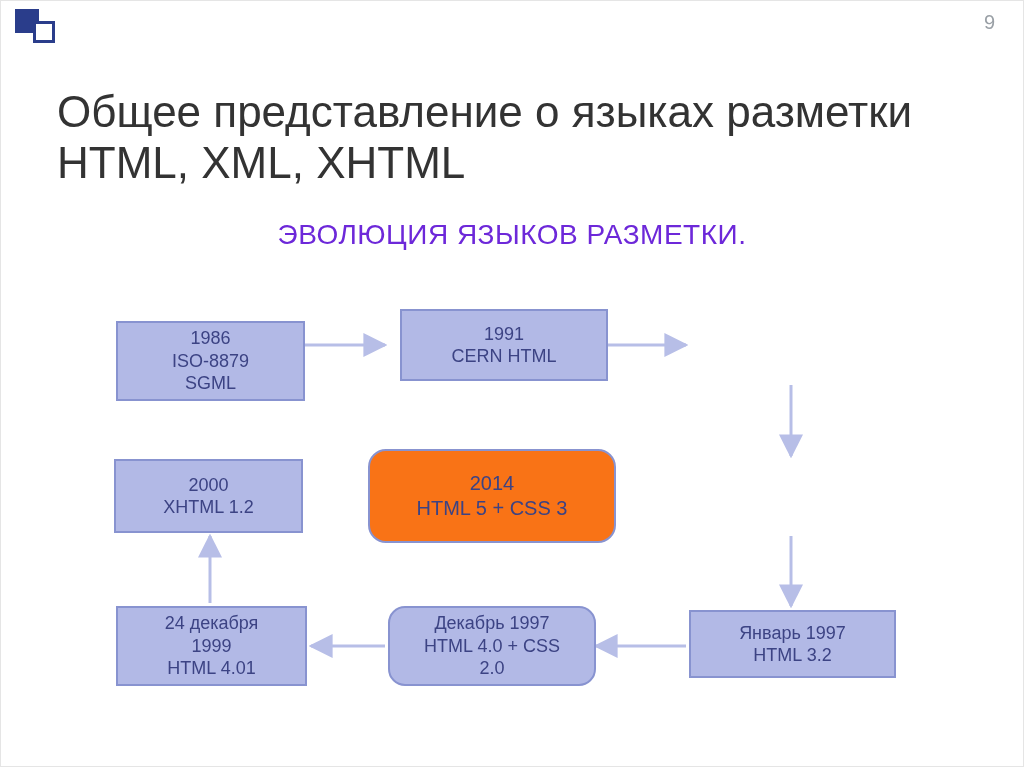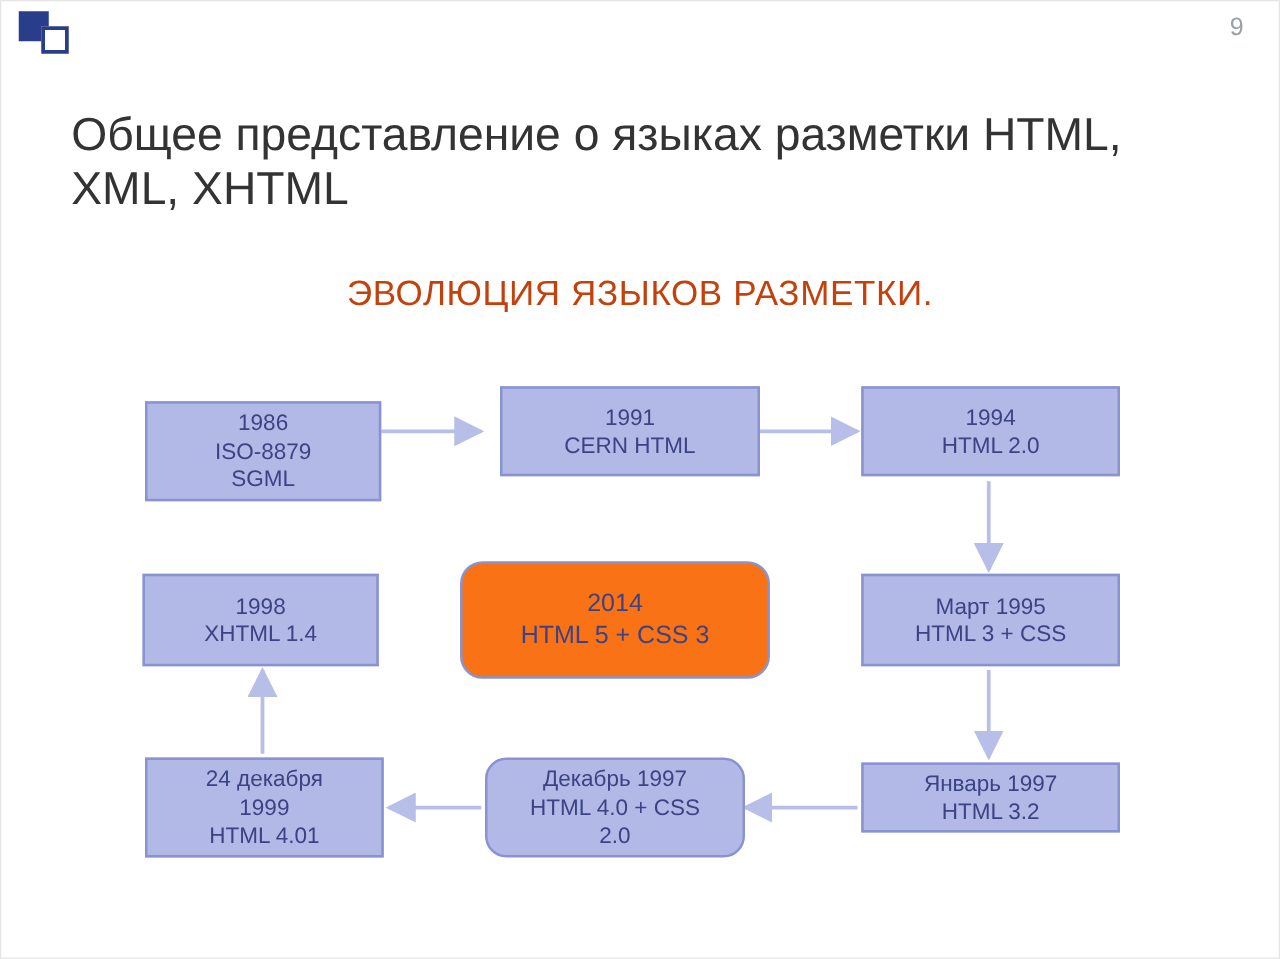--- a/index.html
+++ b/index.html
@@ -13,25 +13,25 @@
   .logo {
     position: absolute; top: 8px; left: 14px; width: 44px; height: 44px;
   }
   .logo .sq1 { position: absolute; top: 0; left: 0; width: 24px; height: 24px; background: #2a3d8b; }
   .logo .sq2 { position: absolute; top: 12px; left: 18px; width: 22px; height: 22px; border: 3px solid #2a3d8b; background: #fff; }
   .page-number {
     position: absolute; top: 10px; right: 28px; font-size: 20px; color: #9aa0a6;
   }
   .title {
     position: absolute; top: 86px; left: 56px; right: 56px;
-    font-size: 37px; color: #333; line-height: 1.15;
+    font-size: 44px; color: #333; line-height: 1.15;
   }
   .subtitle {
     position: absolute; top: 218px; left: 0; right: 0;
-    text-align: center; font-size: 28px; color: #c2410c; letter-spacing: 0.5px;
+    text-align: center; font-size: 28px; color: #6d28d9; letter-spacing: 0.5px;
   }
   .canvas {
     position: absolute; top: 280px; left: 0; width: 1024px; height: 470px;
   }
   .box {
     position: absolute;
     background: #b2b9e6;
     border: 2px solid #8893d0;
     display: flex; align-items: center; justify-content: center;
     text-align: center;
@@ -92,65 +92,53 @@
       </div>
     </div>
 
     <div class="box" style="left:387px; top:28px; width:208px; height:72px;margin-left:12px;">
       <div>
         <span>1991</span><br>
         <span>CERN HTML</span>
       </div>
     </div>
 
-    <div class="box" style="left:688px; top:28px; width:207px; height:72px;">
-      <div>
-        <span>1994</span><br>
-        <span>HTML 2.0</span>
-      </div>
-    </div>
 
     <div class="box" style="left:113px; top:178px; width:189px; height:74px;">
       <div>
-        <span>1998</span><br>
-        <span>XHTML 1.4</span>
+        <span>2000</span><br>
+        <span>XHTML 1.2</span>
       </div>
     </div>
 
     <div class="box center" style="left:367px; top:168px; width:248px; height:94px;">
       <div>
         <span>2014</span><br>
         <span>HTML 5 + CSS 3</span>
       </div>
     </div>
 
-    <div class="box" style="left:688px; top:178px; width:207px; height:74px;">
-      <div>
-        <span>Март 1995</span><br>
-        <span>HTML 3 +   CSS</span>
-      </div>
-    </div>
 
     <div class="box" style="left:115px; top:325px; width:191px; height:80px;">
       <div>
         <span>24 декабря</span><br>
         <span>1999</span><br>
         <span>HTML 4.01</span>
       </div>
     </div>
 
     <div class="box" style="left:387px; top:325px; width:208px; height:80px;border-radius:17px;">
       <div>
         <span>Декабрь 1997</span><br>
         <span>HTML 4.0 + CSS</span><br>
         <span>2.0</span>
       </div>
     </div>
 
-    <div class="box" style="left:688px; top:329px; width:207px; height:56px;">
+    <div class="box" style="left:688px; top:329px; width:207px; height:68px;">
       <div>
         <span>Январь 1997</span><br>
         <span>HTML 3.2</span>
       </div>
     </div>
 
   </div>
 </div>
 
 </body></html>

